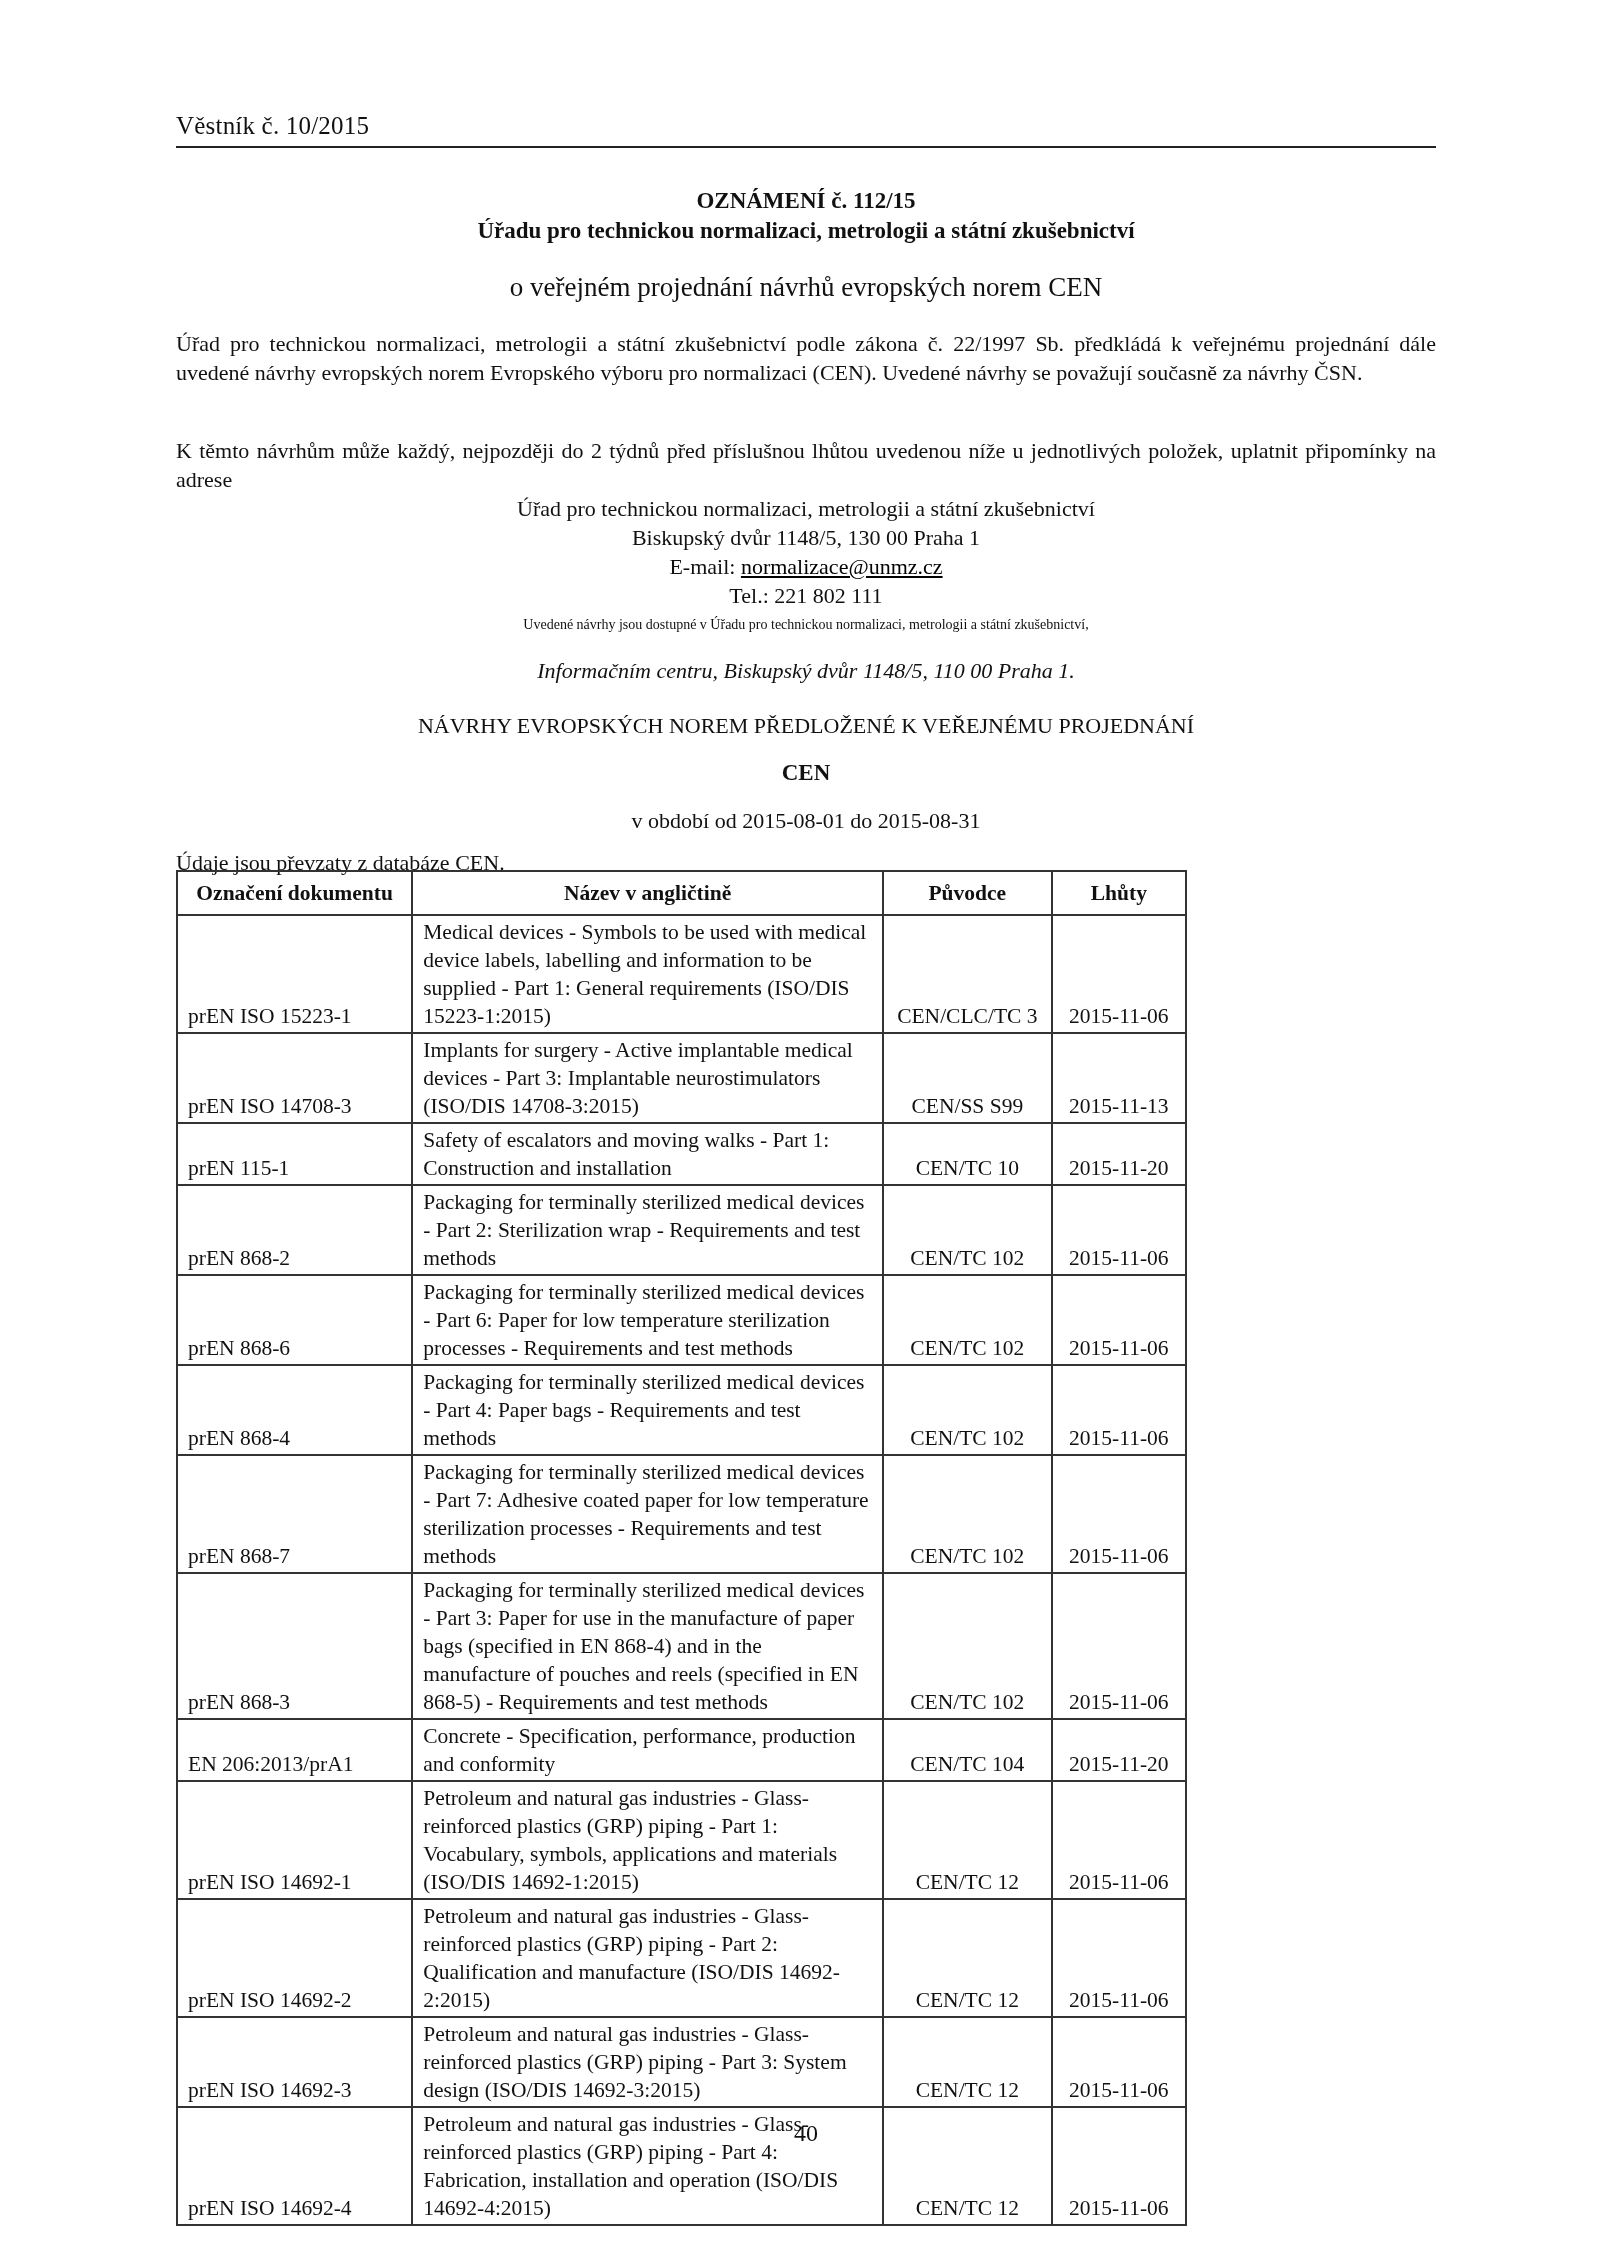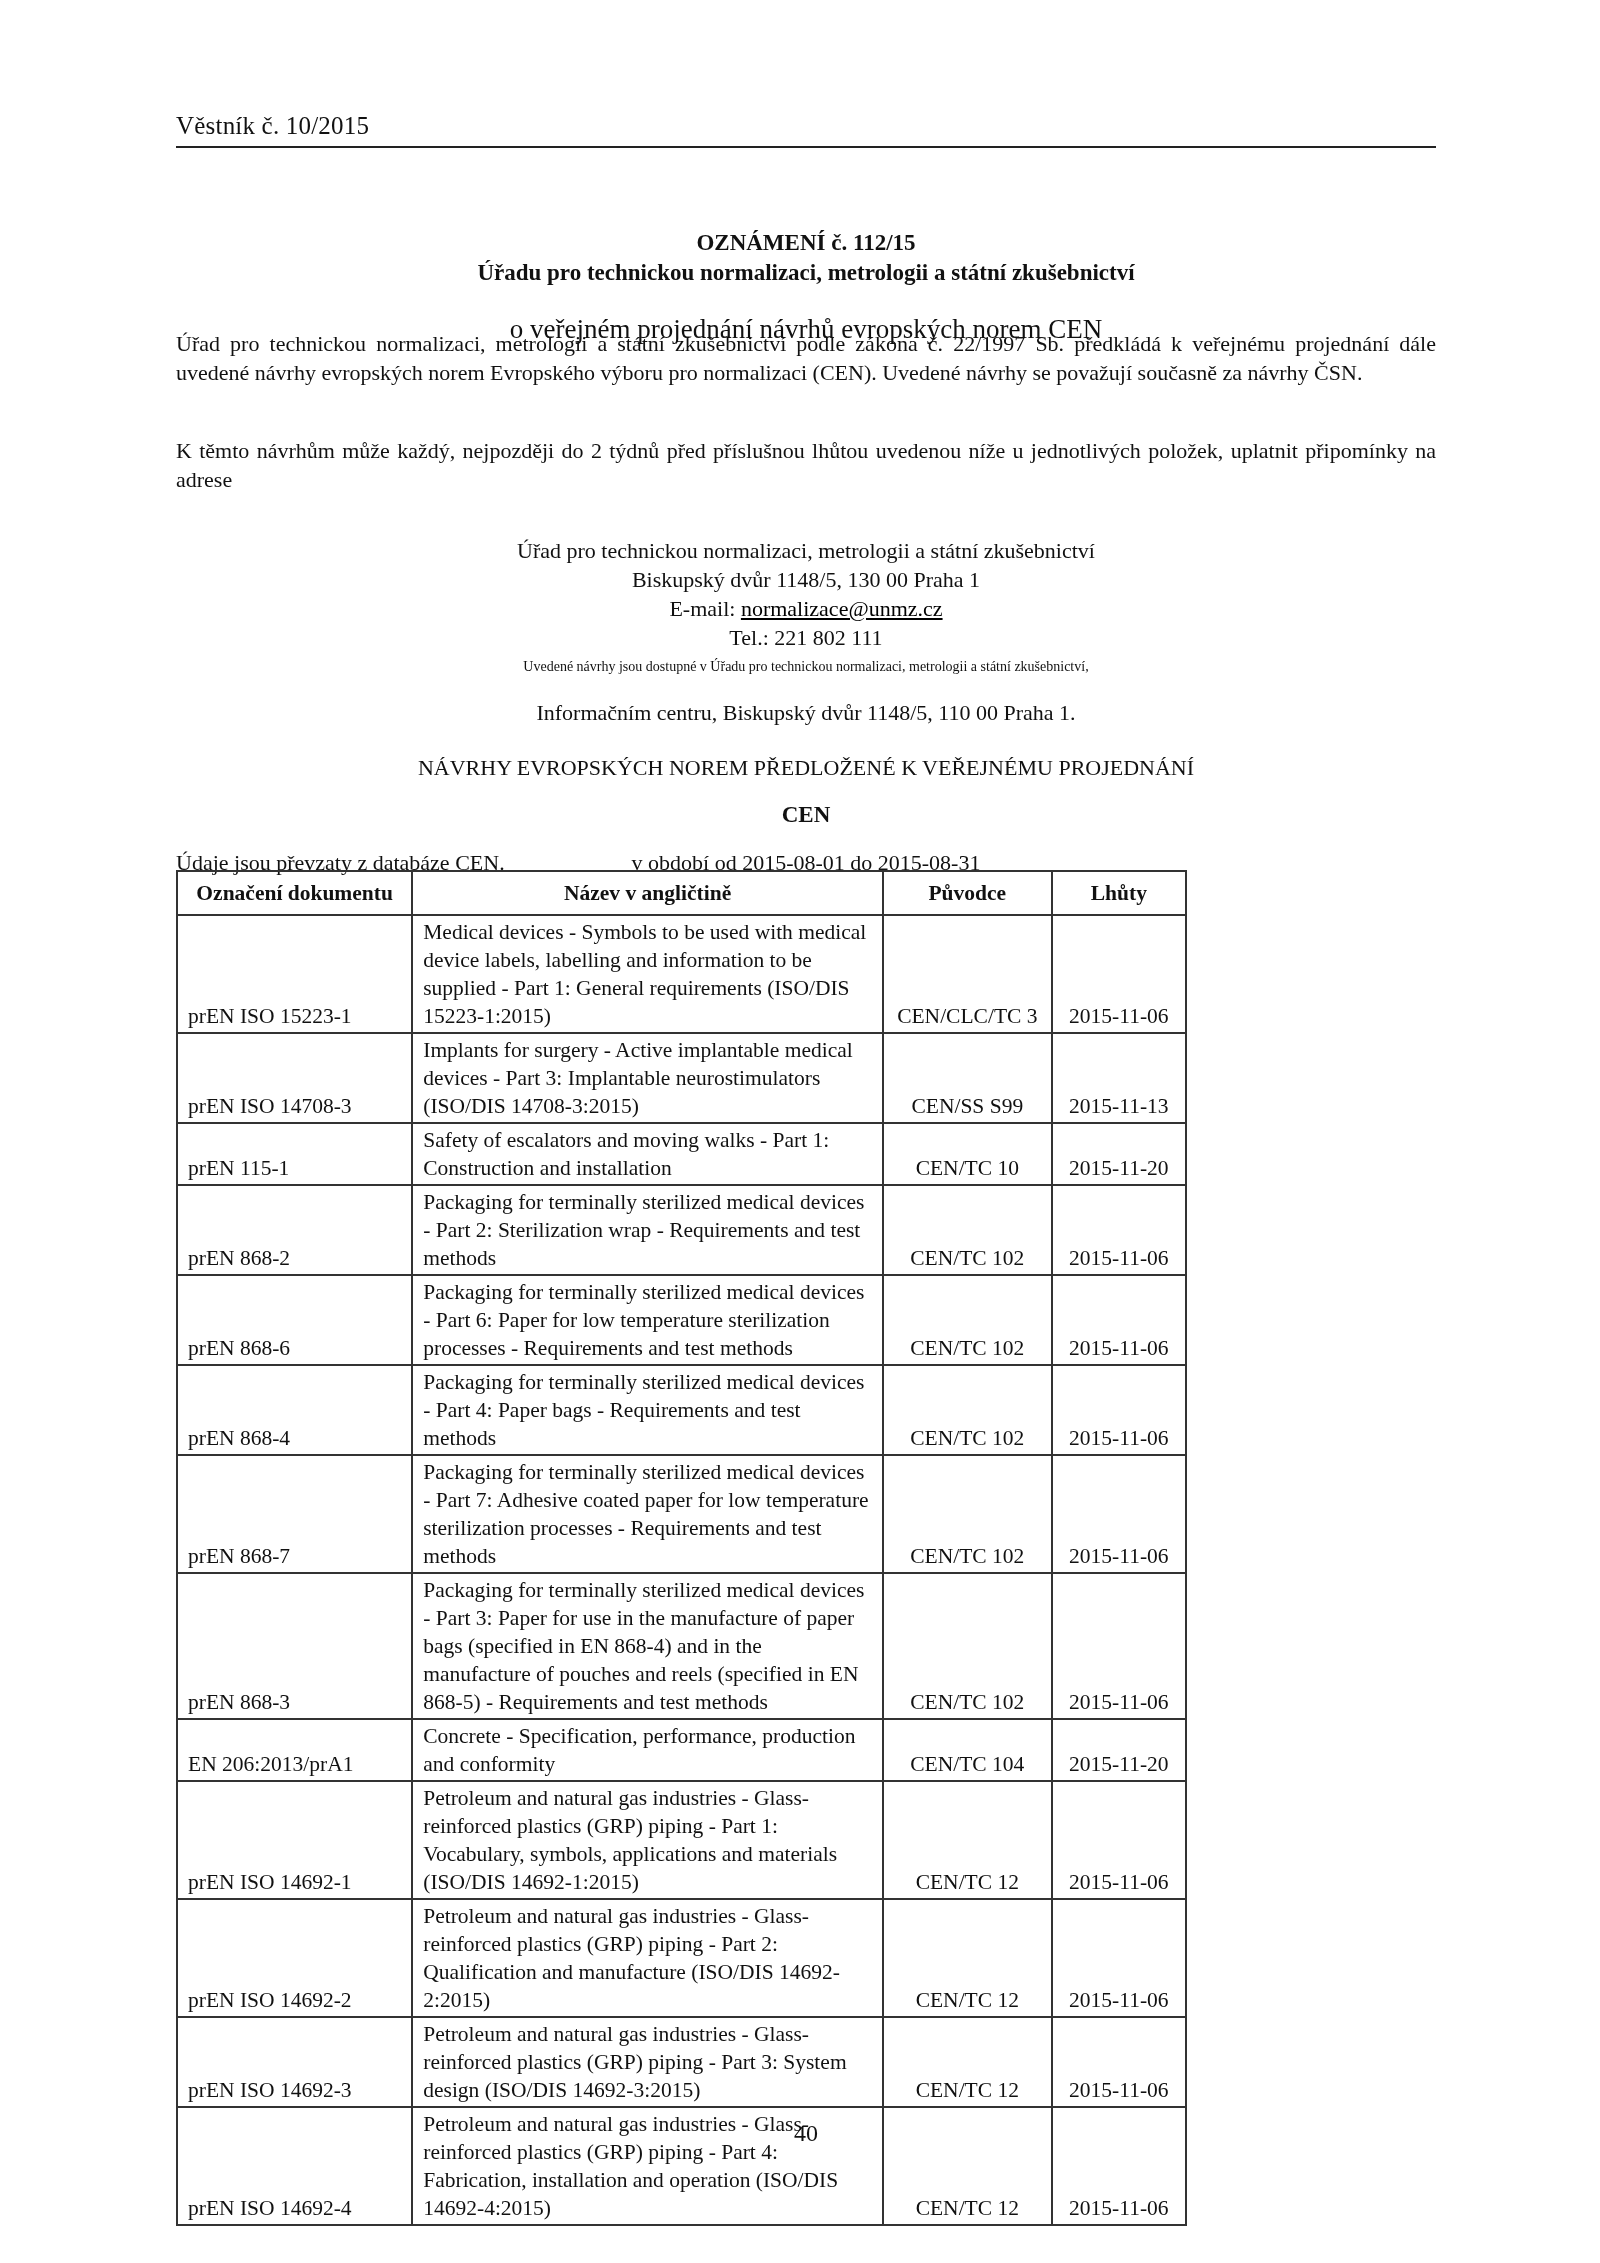--- a/index.html
+++ b/index.html
@@ -7,38 +7,38 @@
       width: 1600px; height: 2263px; position: relative; overflow: hidden;
       font-family: "Liberation Serif", "DejaVu Serif", serif; color: #111;
     }
     .page { position: absolute; left: 176px; top: 0; width: 1260px; }
     .running-head {
       position: absolute; top: 112px; left: 0; font-size: 25px; letter-spacing: 0.2px;
     }
     .head-rule {
       position: absolute; top: 146px; left: 0; width: 1260px; height: 2px; background: #222;
     }
-    .center { text-align: center; position: absolute; left: 0; width: 1260px; margin-top: 42px; }
+    .center { text-align: center; position: absolute; left: 0; width: 1260px; }
     .bold { font-weight: bold; }
     .title1 { top: 188px; font-size: 23px; }
     .title2 { top: 218px; font-size: 23px; }
     .subtitle { top: 272px; font-size: 27px; }
     .para {
       position: absolute; left: 0; width: 1260px; font-size: 22px; line-height: 29px;
       text-align: justify;
     }
     .p1 { top: 329px; }
     .p2 { top: 436px; }
     .addr { font-size: 22px; line-height: 29px; }
     .addr1 { top: 494px; }
     .addr2 { top: 523px; }
     .addr3 { top: 552px; }
     .addr4 { top: 581px; }
     .avail1 { top: 617px; font-size: 14px; }
-    .avail2 { top: 658px; font-size: 22px; }
+    .avail2 { top: 658px; font-size: 22px; font-style: italic; }
     .section-title { top: 713px; font-size: 22px; }
     .cen { top: 760px; font-size: 23px; }
     .period { top: 808px; font-size: 22px; }
     .source-note { position: absolute; top: 850px; left: 0; font-size: 22px; }
     a.email { color: #000000; text-decoration: underline; }
 
     table.doc-table {
       position: absolute; top: 870px; left: 0; width: 1011px;
       border-collapse: collapse; font-size: 21.5px; line-height: 28px;
     }

